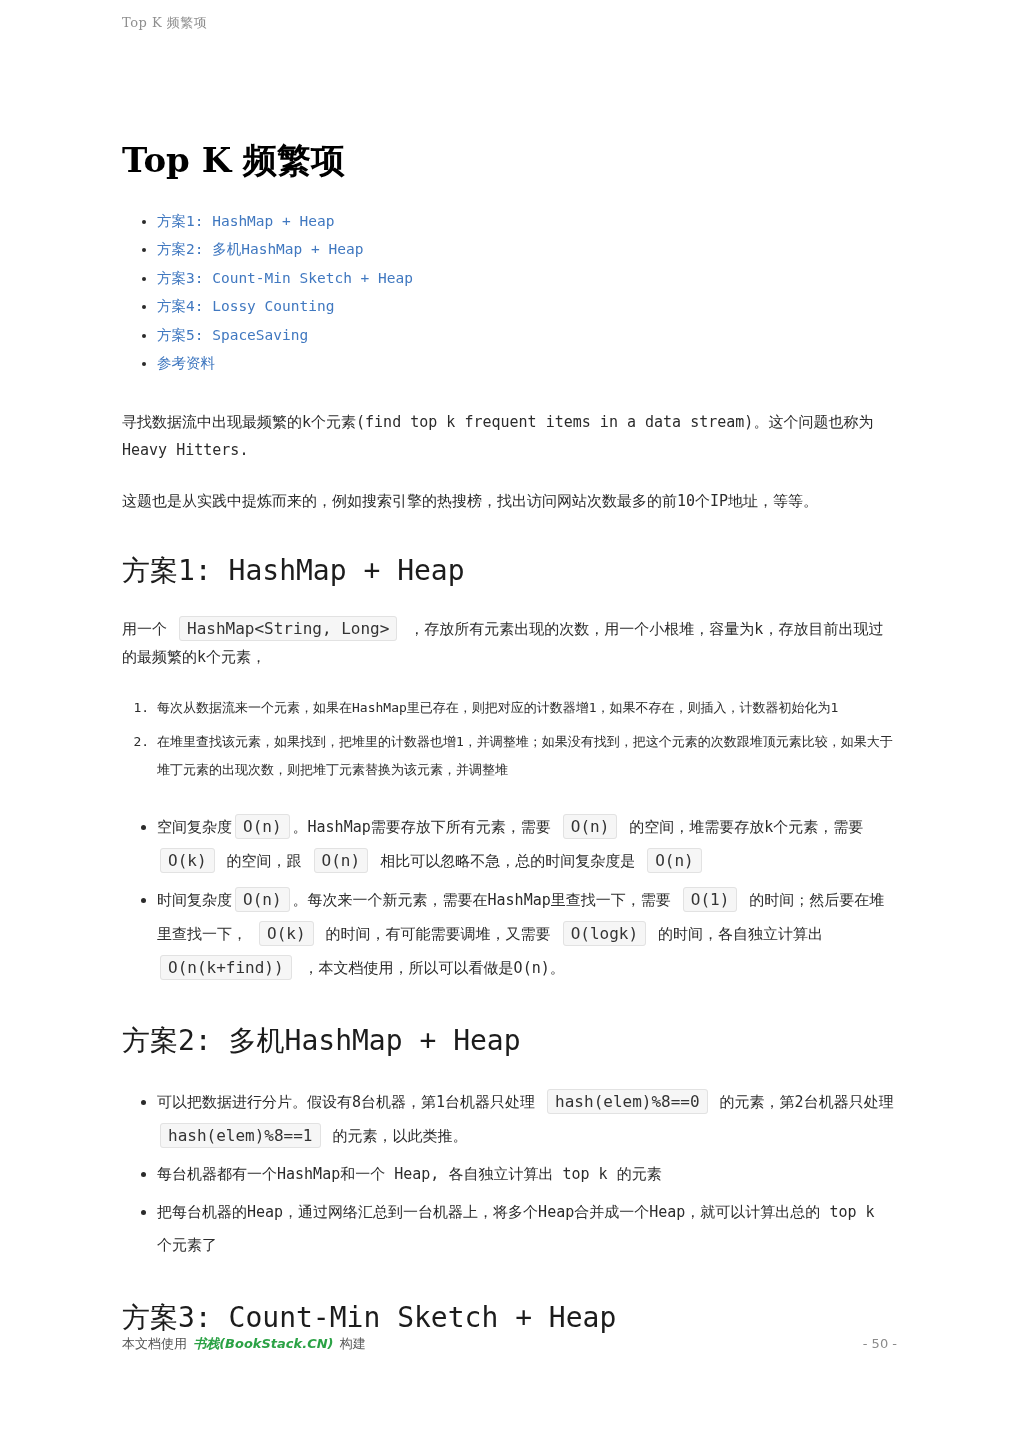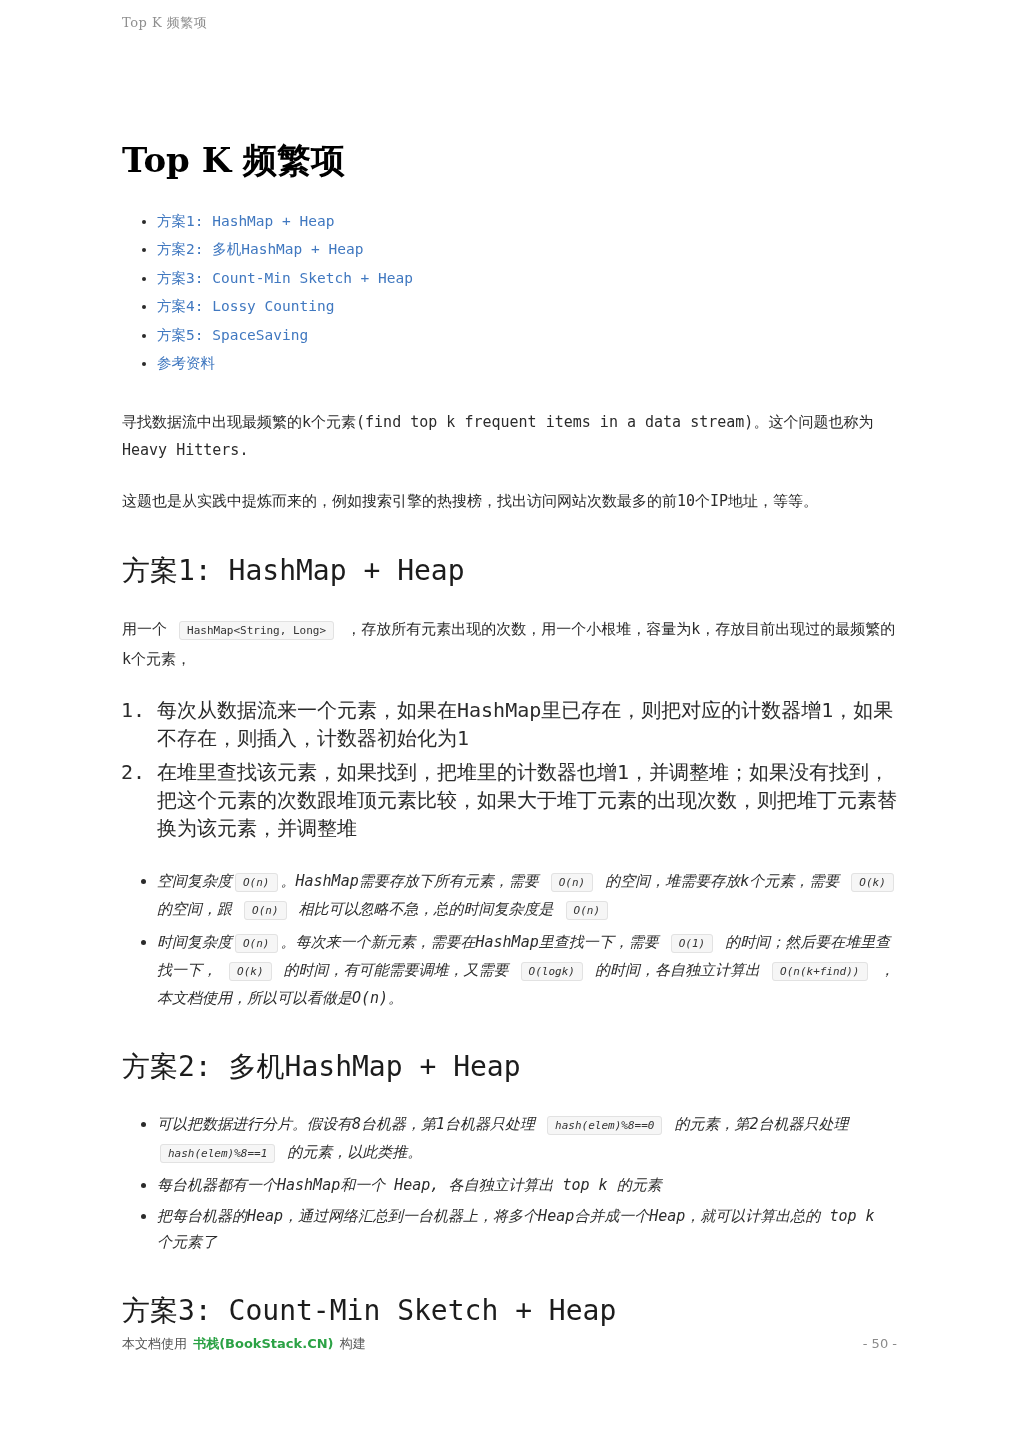--- a/index.html
+++ b/index.html
@@ -55,61 +55,62 @@
 
   h2.section-heading {
     font-size: 28px;
     font-weight: 500;
     color: #1c1c1c;
     margin: 37px 0 25px 0;
   }
 
   code.inline-code {
     font-family: inherit;
-    font-size: 11px;
+    font-size: 16px;
     color: #333333;
     background: var(--color-code_bg, #f6f6f6);
     border: 1px solid var(--color-code_border, #e2e2e2);
     border-radius: 3px;
     padding: 2px 7px;
     margin: 0 3px;
     white-space: nowrap;
   }
 
   ol.steps {
     padding-left: 35px;
     margin-bottom: 26px;
   }
-  ol.steps li { font-size: 20px; line-height: 28px; margin-bottom: 6px; }
+  ol.steps li { font-size: 13px; line-height: 28px; margin-bottom: 6px; }
 
   ul.bullets {
     list-style: disc outside;
     padding-left: 35px;
     margin-bottom: 24px;
   }
-  ul.bullets li { font-size: 15px; line-height: 26px; margin-bottom: 5px; font-style: italic; }
+  ul.bullets li { font-size: 15px; line-height: 33px; margin-bottom: 5px; }
 
   .page-footer {
     position: absolute;
     left: 122px;
     right: 122px;
     top: 1328px;
     display: flex;
     justify-content: space-between;
     align-items: baseline;
     font-family: "DejaVu Sans", "Liberation Sans", sans-serif;
     font-size: 13px;
     color: #555555;
   }
   .page-footer a.brand {
     color: var(--color-brand, #2ba245);
     font-weight: bold;
     text-decoration: none;
     cursor: pointer;
     margin: 0 2px;
+    font-style: italic;
   }
   .footer-page-number { color: var(--color-footer_gray, #8a8a8a); margin-top: 8px; }
 </style>
 </head>
 <body>
 
 <div class="running-header">Top K 频繁项</div>
 
 <main class="content">
 

